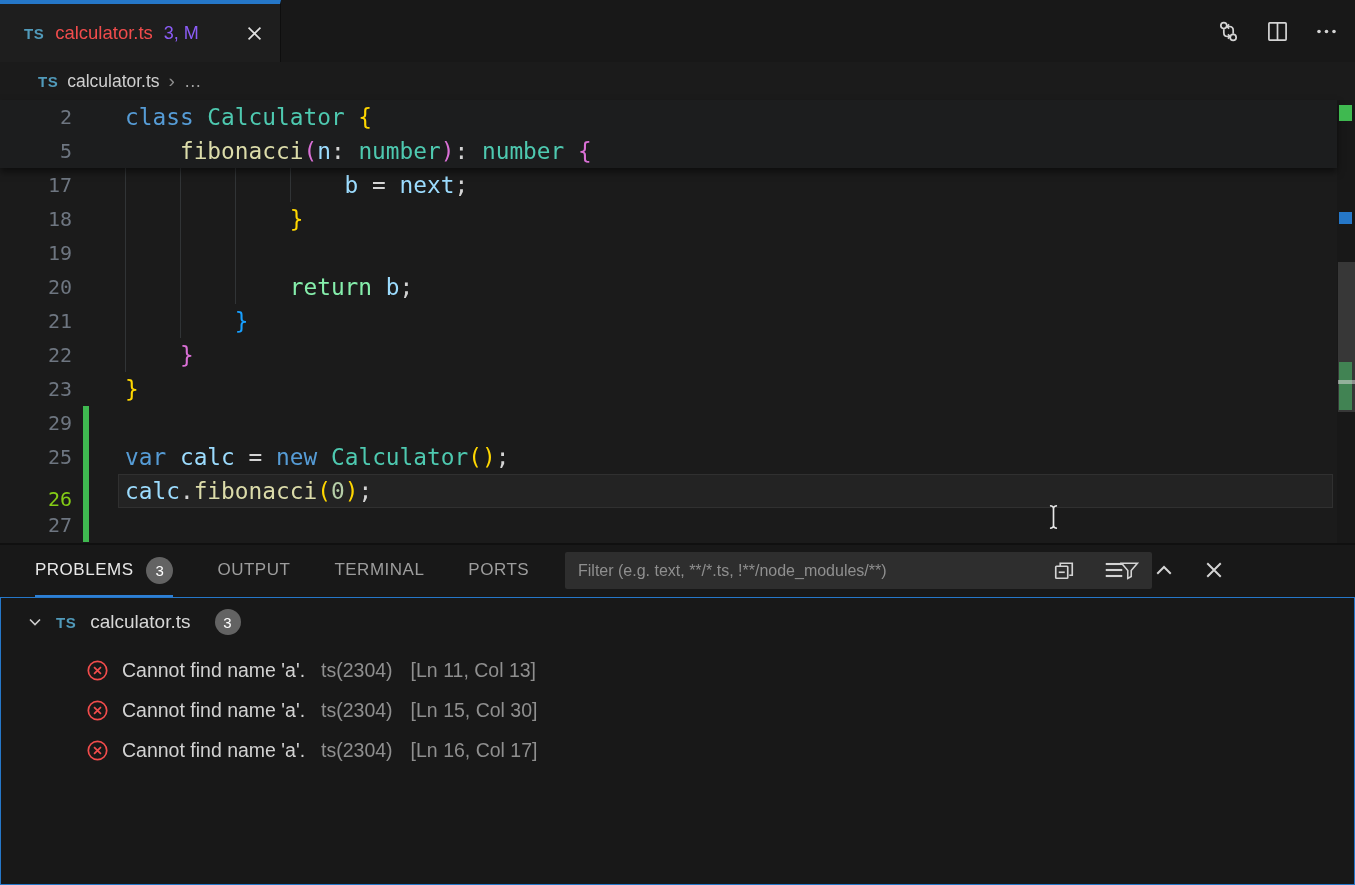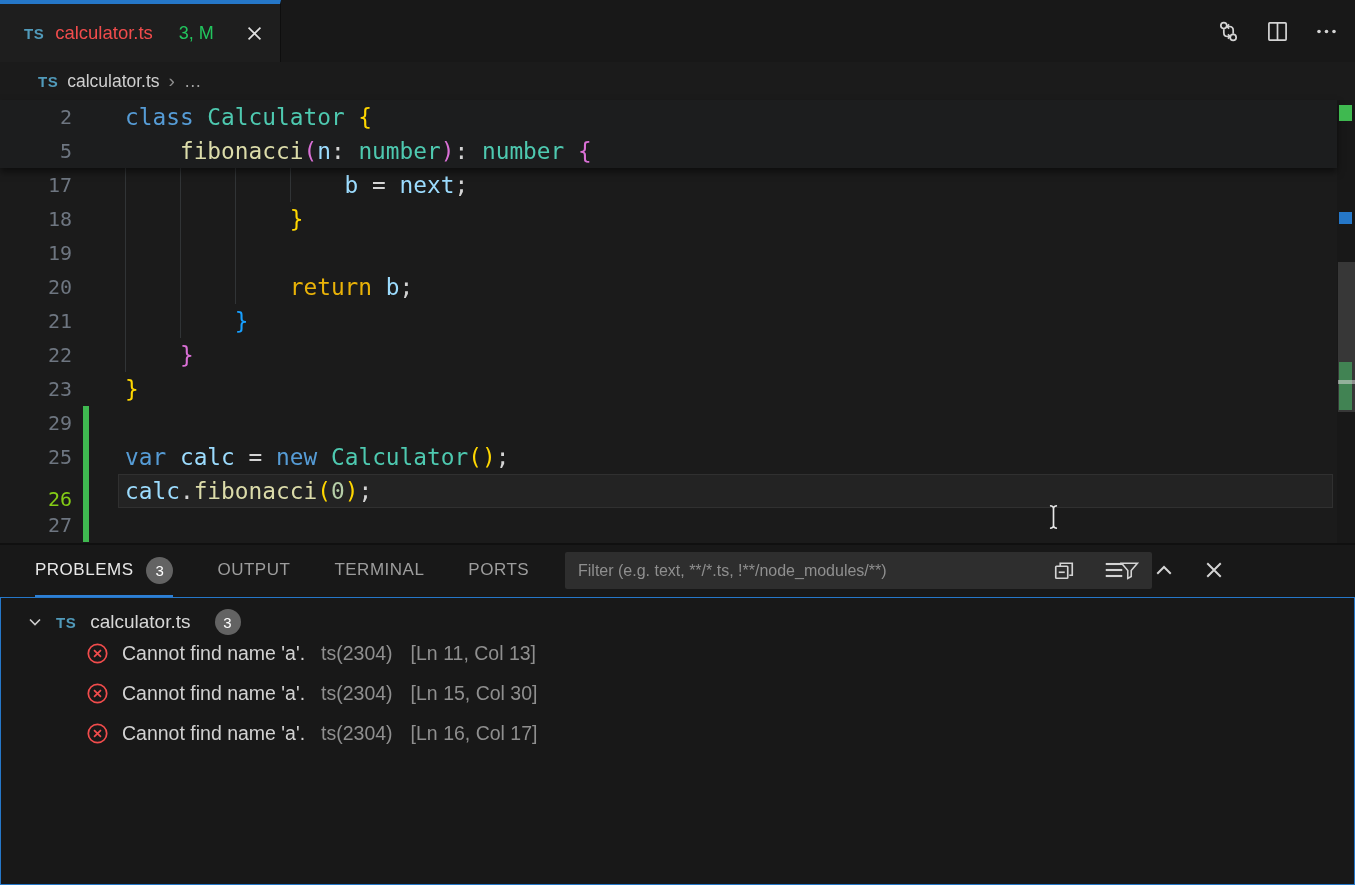--- a/index.html
+++ b/index.html
@@ -7,21 +7,21 @@
               font-family:"Liberation Sans", sans-serif; }
   .app { position:absolute; top:0; left:0; width:1239px; height:885px; background:#1b1b1b; }
 
   
   .tabbar { position:absolute; top:0; left:0; width:1355px; height:62px; background:#181818; }
   .tab { position:absolute; top:0; left:0; width:281px; height:62px; background:#1e1e1e;
          border-top:4px solid #2577c8; border-right:1px solid #0e0e0e;
          display:flex; align-items:center; padding:0 16px 0 24px; cursor:pointer; }
   .ts-badge { color:#519aba; font-weight:bold; font-size:15px; letter-spacing:.5px; }
   .tab-title { color:#f14c4c; font-size:18.5px; margin-left:11px; }
-  .tab-deco  { color:#22c55e; font-size:18px; margin-left:26px; }
+  .tab-deco  { color:#8b5cf6; font-size:18px; margin-left:11px; }
   .tab-close { margin-left:auto; color:#e0e0e0; display:flex; }
   .editor-actions { position:absolute; right:16px; top:0; height:62px;
                     display:flex; align-items:center; gap:24px; color:#d4d4d4; }
   .icon-btn { display:flex; align-items:center; justify-content:center; cursor:pointer; }
 
   
   .breadcrumb { position:absolute; top:62px; left:0; width:1355px; height:38px; background:#1b1b1b;
                 display:flex; align-items:center; padding-left:38px; gap:9px;
                 color:#a5a5a5; font-size:17.5px; }
   .breadcrumb .bc-file { color:#cfcfcf; }
@@ -36,21 +36,21 @@
   .gutter-num.active { color:#84cc16;margin-top:8px; }
   .code-text { position:absolute; left:125px; top:0; }
   .guide { position:absolute; top:0; height:34px; width:1px; background:#313436; }
   .lines-wrap { position:absolute; top:68px; left:0; right:0; }
   .current-line { position:absolute; left:118px; right:4px; top:374px; height:34px;
                   background:rgba(255,255,255,0.035); border:1px solid #303030; }
   .diff-bar { position:absolute; left:83px; width:6px; top:306px; height:136px; background:#3fb950; }
   .sticky { position:absolute; top:0; left:0; width:1337px; height:68px; background:#1c1d1e;
             box-shadow:0 4px 7px rgba(0,0,0,0.5); }
   
-  .tk-kw{color:#569cd6} .tk-ctrl{color:#eab308} .tk-type{color:#4ec9b0}
+  .tk-kw{color:#569cd6} .tk-ctrl{color:#86efac} .tk-type{color:#4ec9b0}
   .tk-fn{color:#dcdcaa} .tk-var{color:#9cdcfe} .tk-num{color:#b5cea8}
   .tk-punc{color:#d4d4d4} .tk-b1{color:#ffd700} .tk-b2{color:#da70d6} .tk-b3{color:#179fff}
 
   .ruler { position:absolute; top:100px; left:1338px; width:17px; height:443px; }
   .ruler div { position:absolute; }
 
   
   .panel-tabs { position:absolute; top:543px; left:0; width:1355px; height:54px; background:#181818;
                 border-top:2px solid #101010; display:flex; align-items:center; padding-left:35px; gap:44px; }
   .ptab { display:flex; align-items:center; gap:13px; height:100%; color:#9d9d9d;
@@ -66,21 +66,21 @@
   .filter-box input::placeholder { color:#8f8f8f; }
   .funnel { position:absolute; right:11px; top:7px; color:#d4d4d4; }
   .panel-actions { position:absolute; right:13px; top:545px; height:50px;
                    display:flex; align-items:center; gap:26px; color:#d4d4d4; }
 
   .panel-content { position:absolute; top:597px; left:0; width:1355px; height:288px;
                    background:#181818; border:1px solid #2577c8; padding-top:4px; }
   .tree-header { height:40px; display:flex; align-items:center; padding-left:24px; gap:11px; cursor:pointer; }
   .tree-header .fname { color:#d7d7d7; font-size:19px; margin-left:3px; }
   .tree-header .badge { margin-left:13px; min-width:26px; height:26px; }
-  .problem-row { height:40px; display:flex; align-items:flex-start; padding-left:85px; gap:13px;
+  .problem-row { height:40px; display:flex; align-items:flex-end; padding-left:85px; gap:13px;
                  font-size:19.5px; cursor:pointer; }
   .problem-row .msg { color:#d2d2d2; }
   .problem-row .src { color:#8f8f8f; margin-left:3px; }
   .problem-row .loc { color:#8f8f8f; margin-left:5px; }
 
   .ibeam { position:absolute; left:1046px; top:504px; color:#e8e8e8; }
   svg { display:block; }
 </style>
 </head>
 <body>

